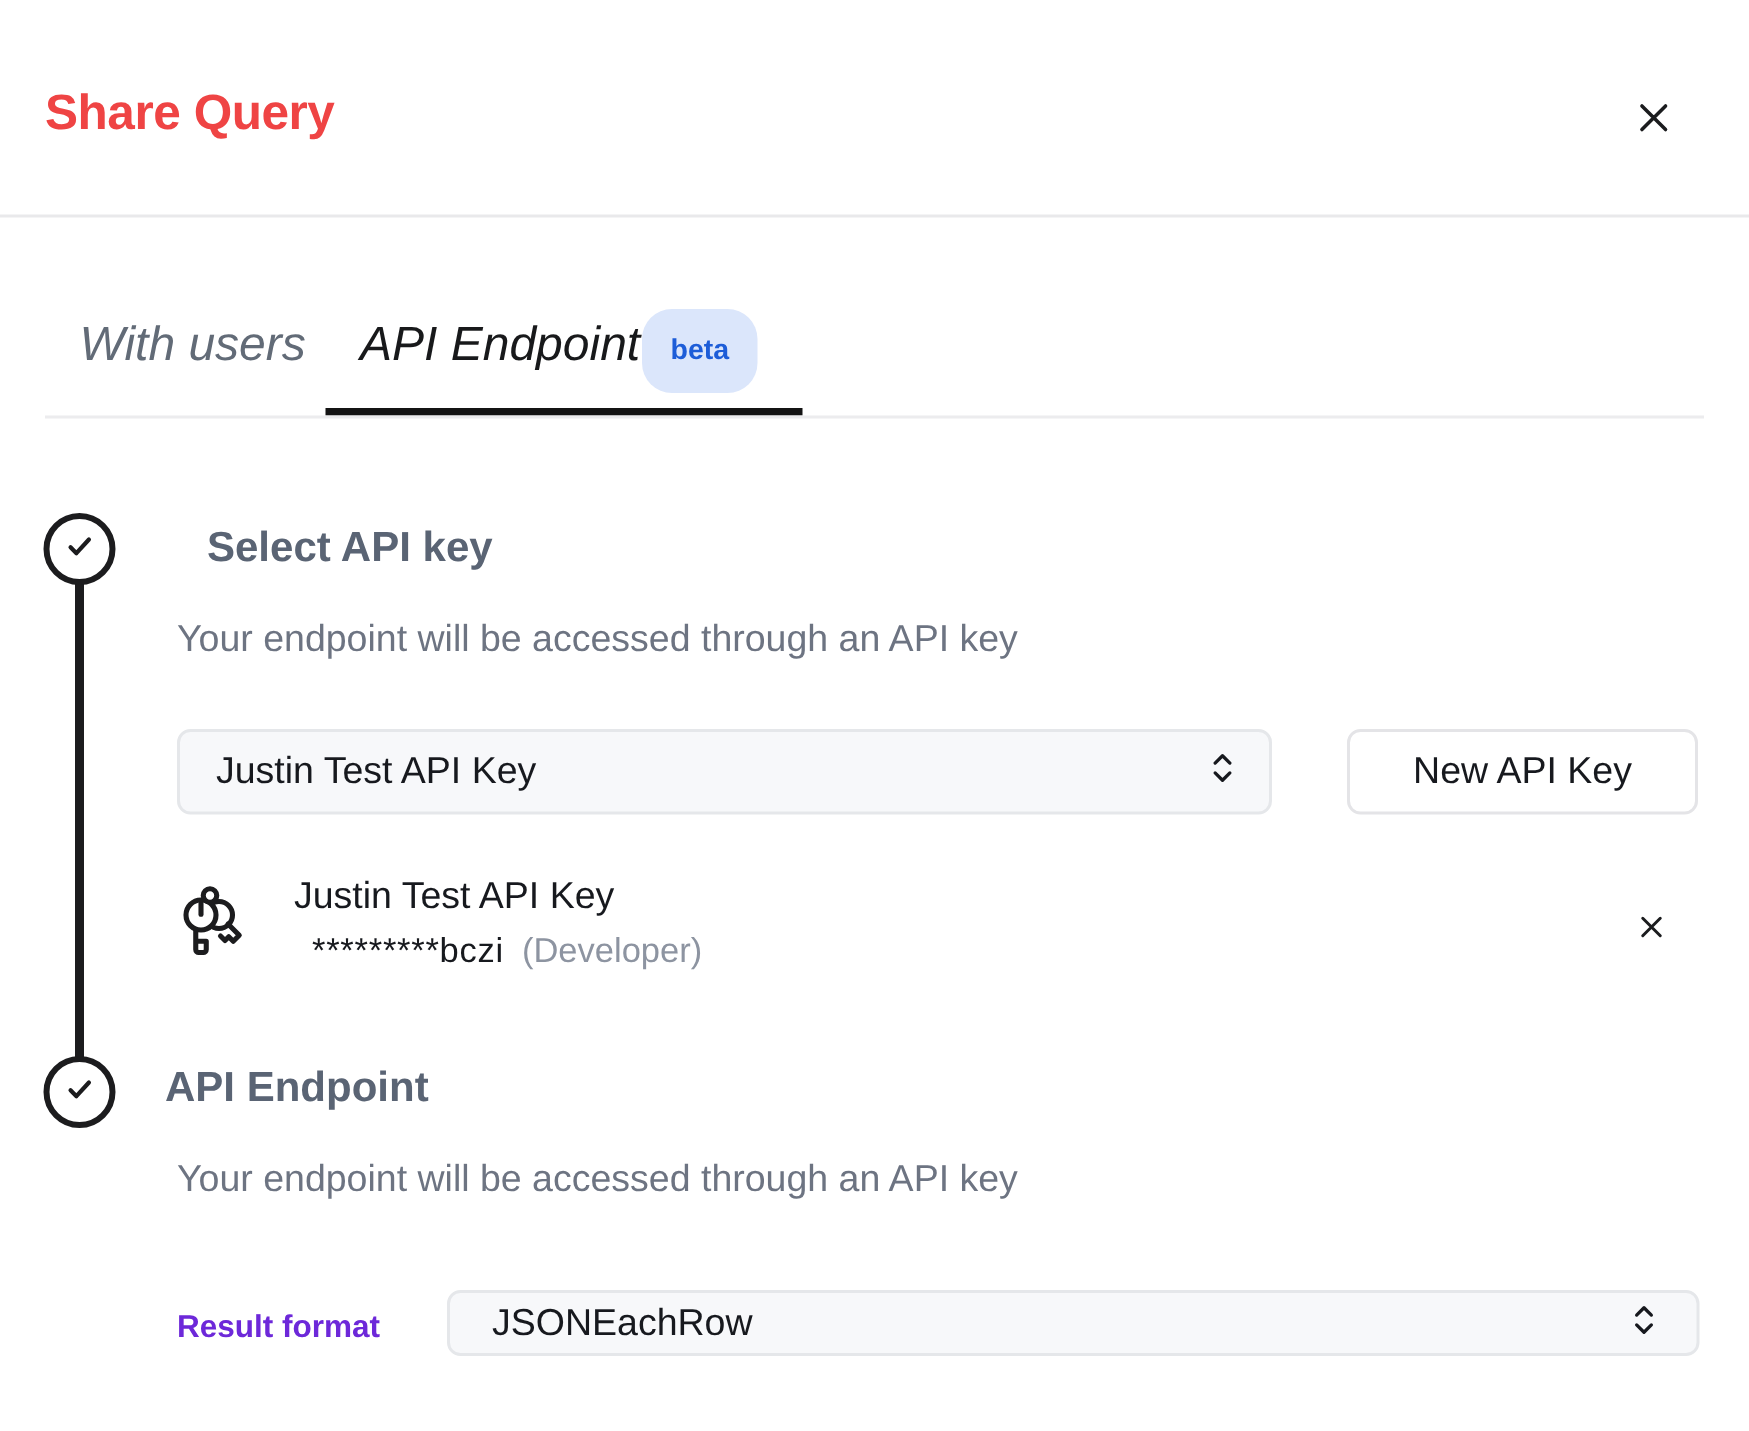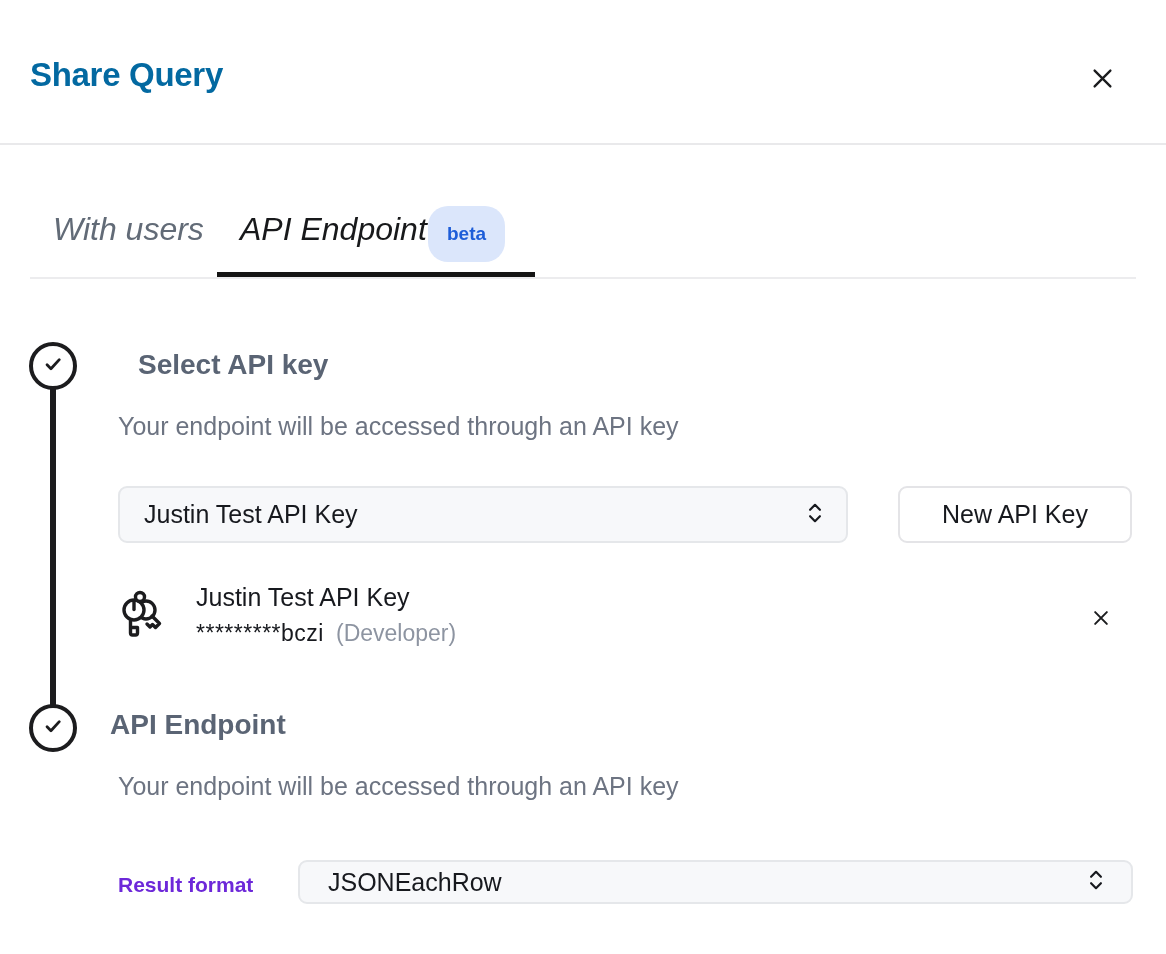--- a/index.html
+++ b/index.html
@@ -9,21 +9,21 @@
     position: relative;
     font-family: "Liberation Sans", sans-serif;
     color: #17191e;
     overflow: hidden;
   }
   .abs { position: absolute; }
 
   
   .modal-title {
     left: 30px; top: 56px;
-    font-size: 33px; font-weight: 700; color: #0369a1;
+    font-size: 33px; font-weight: 700; color: #ef4444;
     letter-spacing: -0.3px;
   }
   .close-btn {
     left: 1082px; top: 60px; width: 40px; height: 40px;
     display: flex; align-items: center; justify-content: center;
     cursor: pointer; background: none; border: none;
   }
   .header-rule { left: 0; top: 143px; width: 1166px; height: 2px; background: #e9e9eb; }
 
   
@@ -71,21 +71,21 @@
     left: 898px; top: 486px; width: 234px; height: 57px;
     background: #ffffff; border: 2px solid #e4e4e7; border-radius: 9px;
     font-size: 25px; color: #17191e; font-family: "Liberation Sans", sans-serif;
     display: flex; align-items: center; justify-content: center;
     cursor: pointer;
   }
 
   
   .keys-icon-wrap { left: 119px; top: 590px; }
   .key-name { left: 196px; top: 583px; font-size: 25px; color: #17191e; }
-  .key-sub { left: 196px; top: 620px; display: flex; align-items: baseline; gap: 12px; }
+  .key-sub { left: 208px; top: 620px; display: flex; align-items: baseline; gap: 12px; }
   .key-masked { font-size: 23px; color: #17191e; letter-spacing: 0.5px; }
   .key-role { font-size: 23px; color: #8d94a1; }
   .remove-key-btn {
     left: 1082px; top: 600px; width: 38px; height: 38px;
     display: flex; align-items: center; justify-content: center;
     cursor: pointer; background: none; border: none;
   }
 
   
   .result-label { left: 118px; top: 873px; font-size: 21px; font-weight: 700; color: #6d28d9; }

